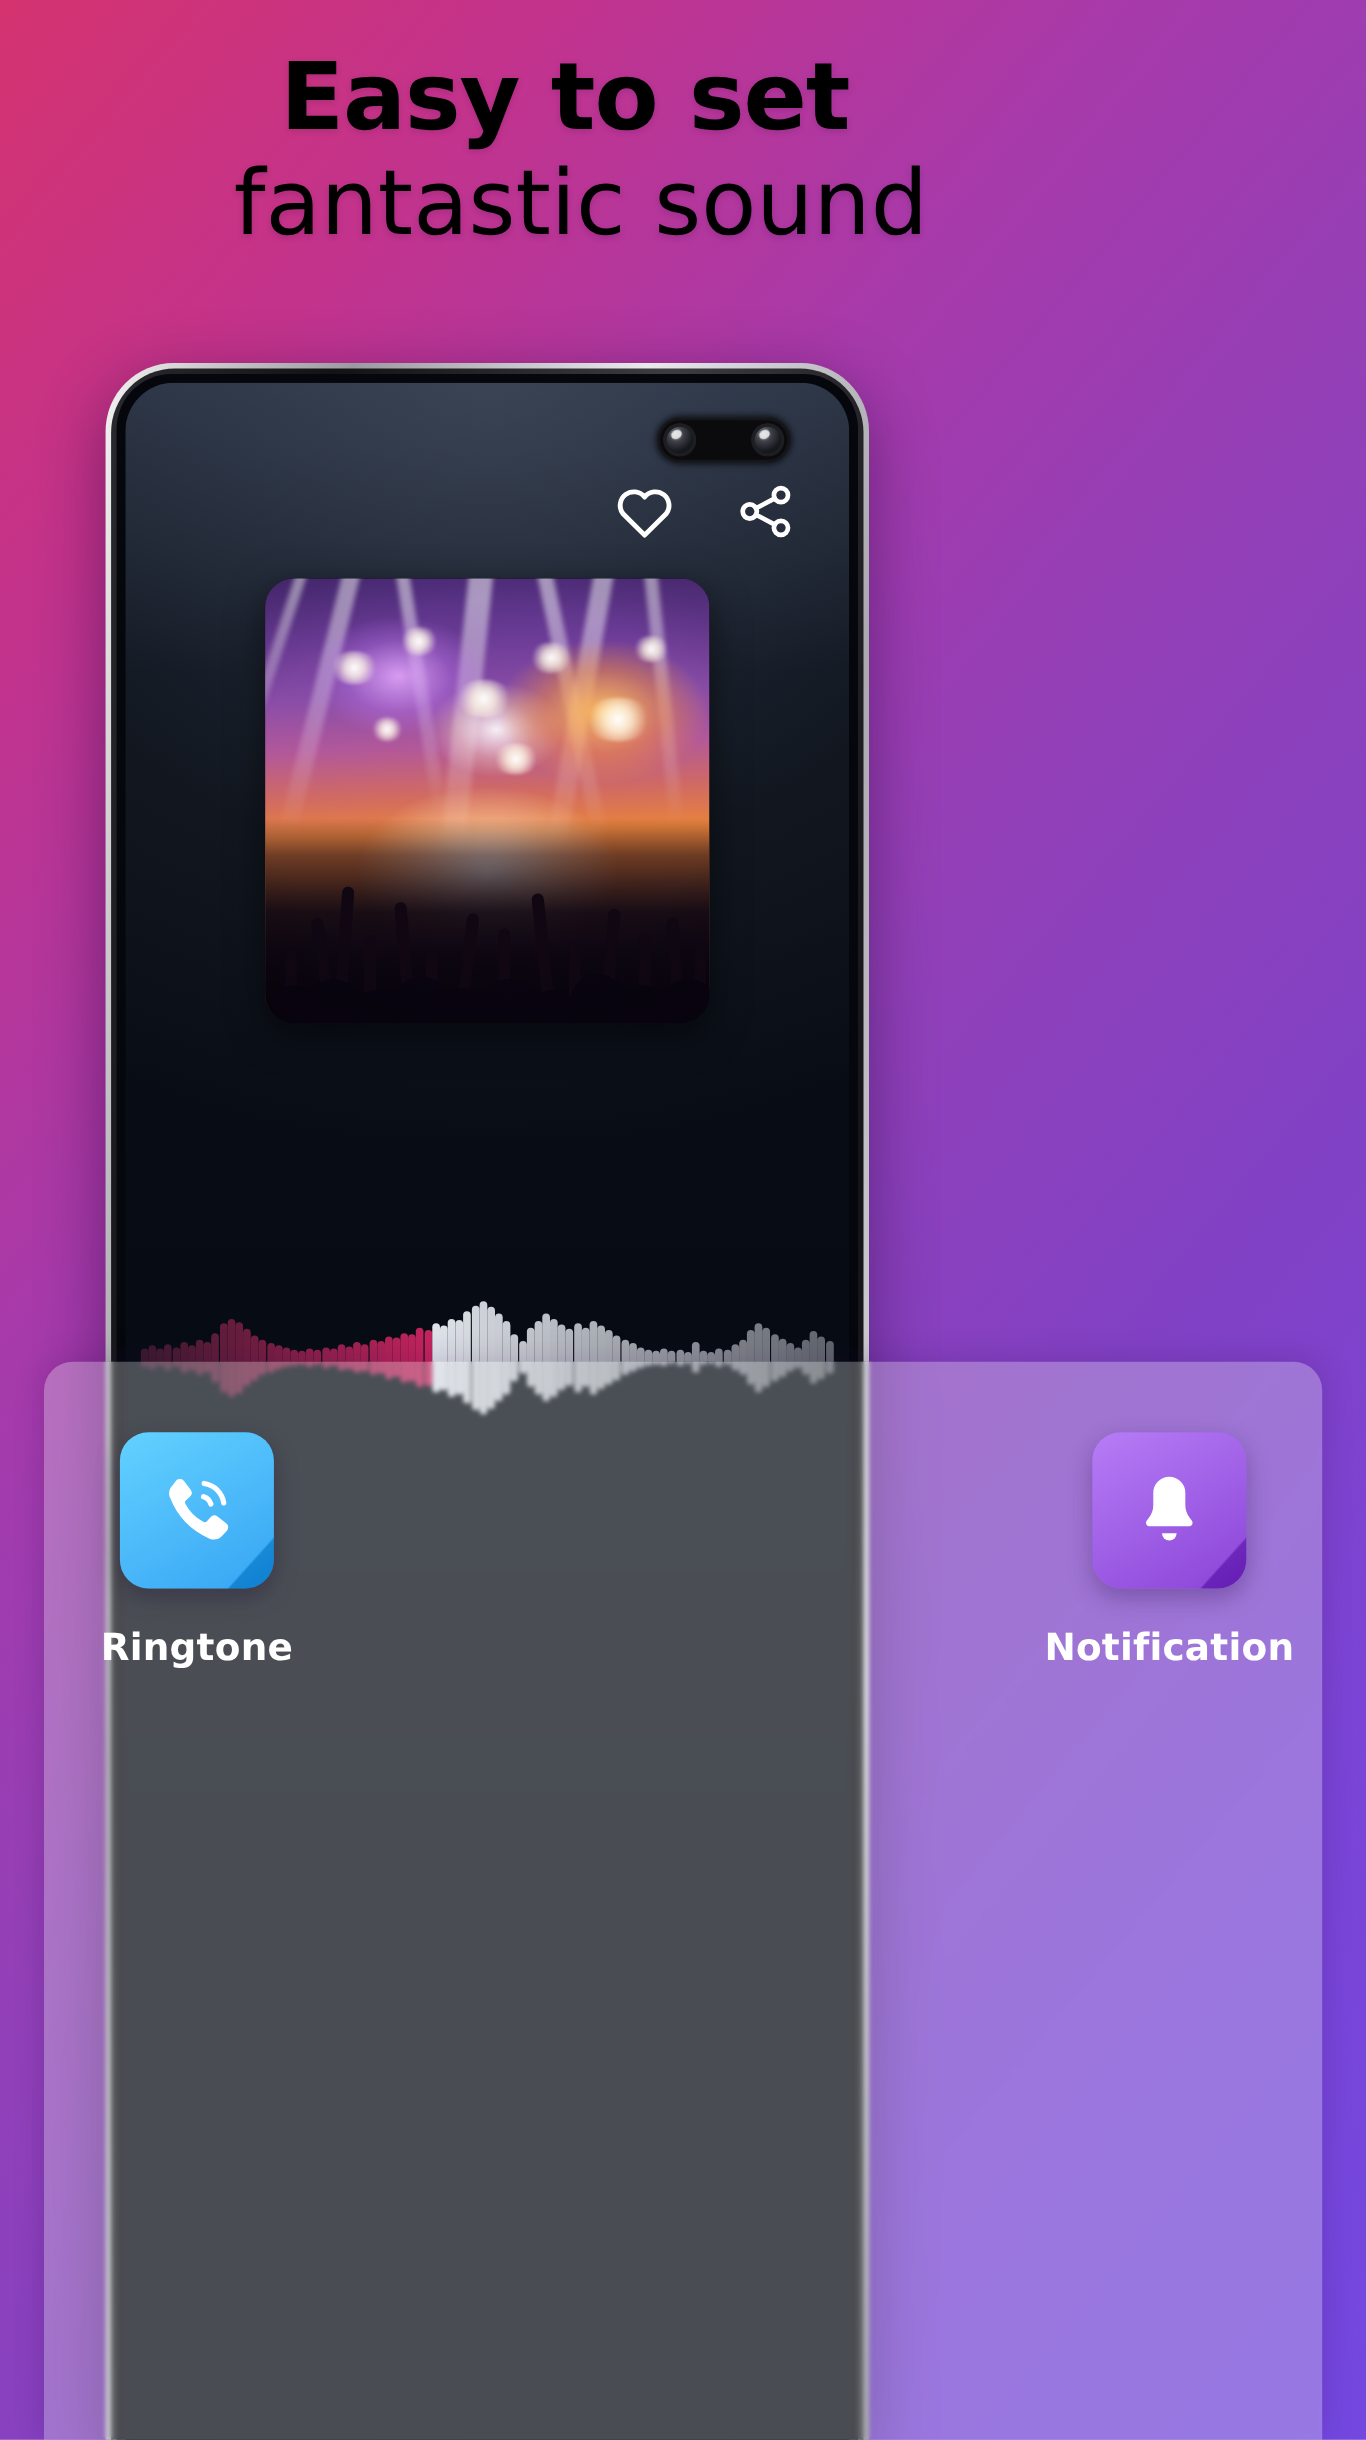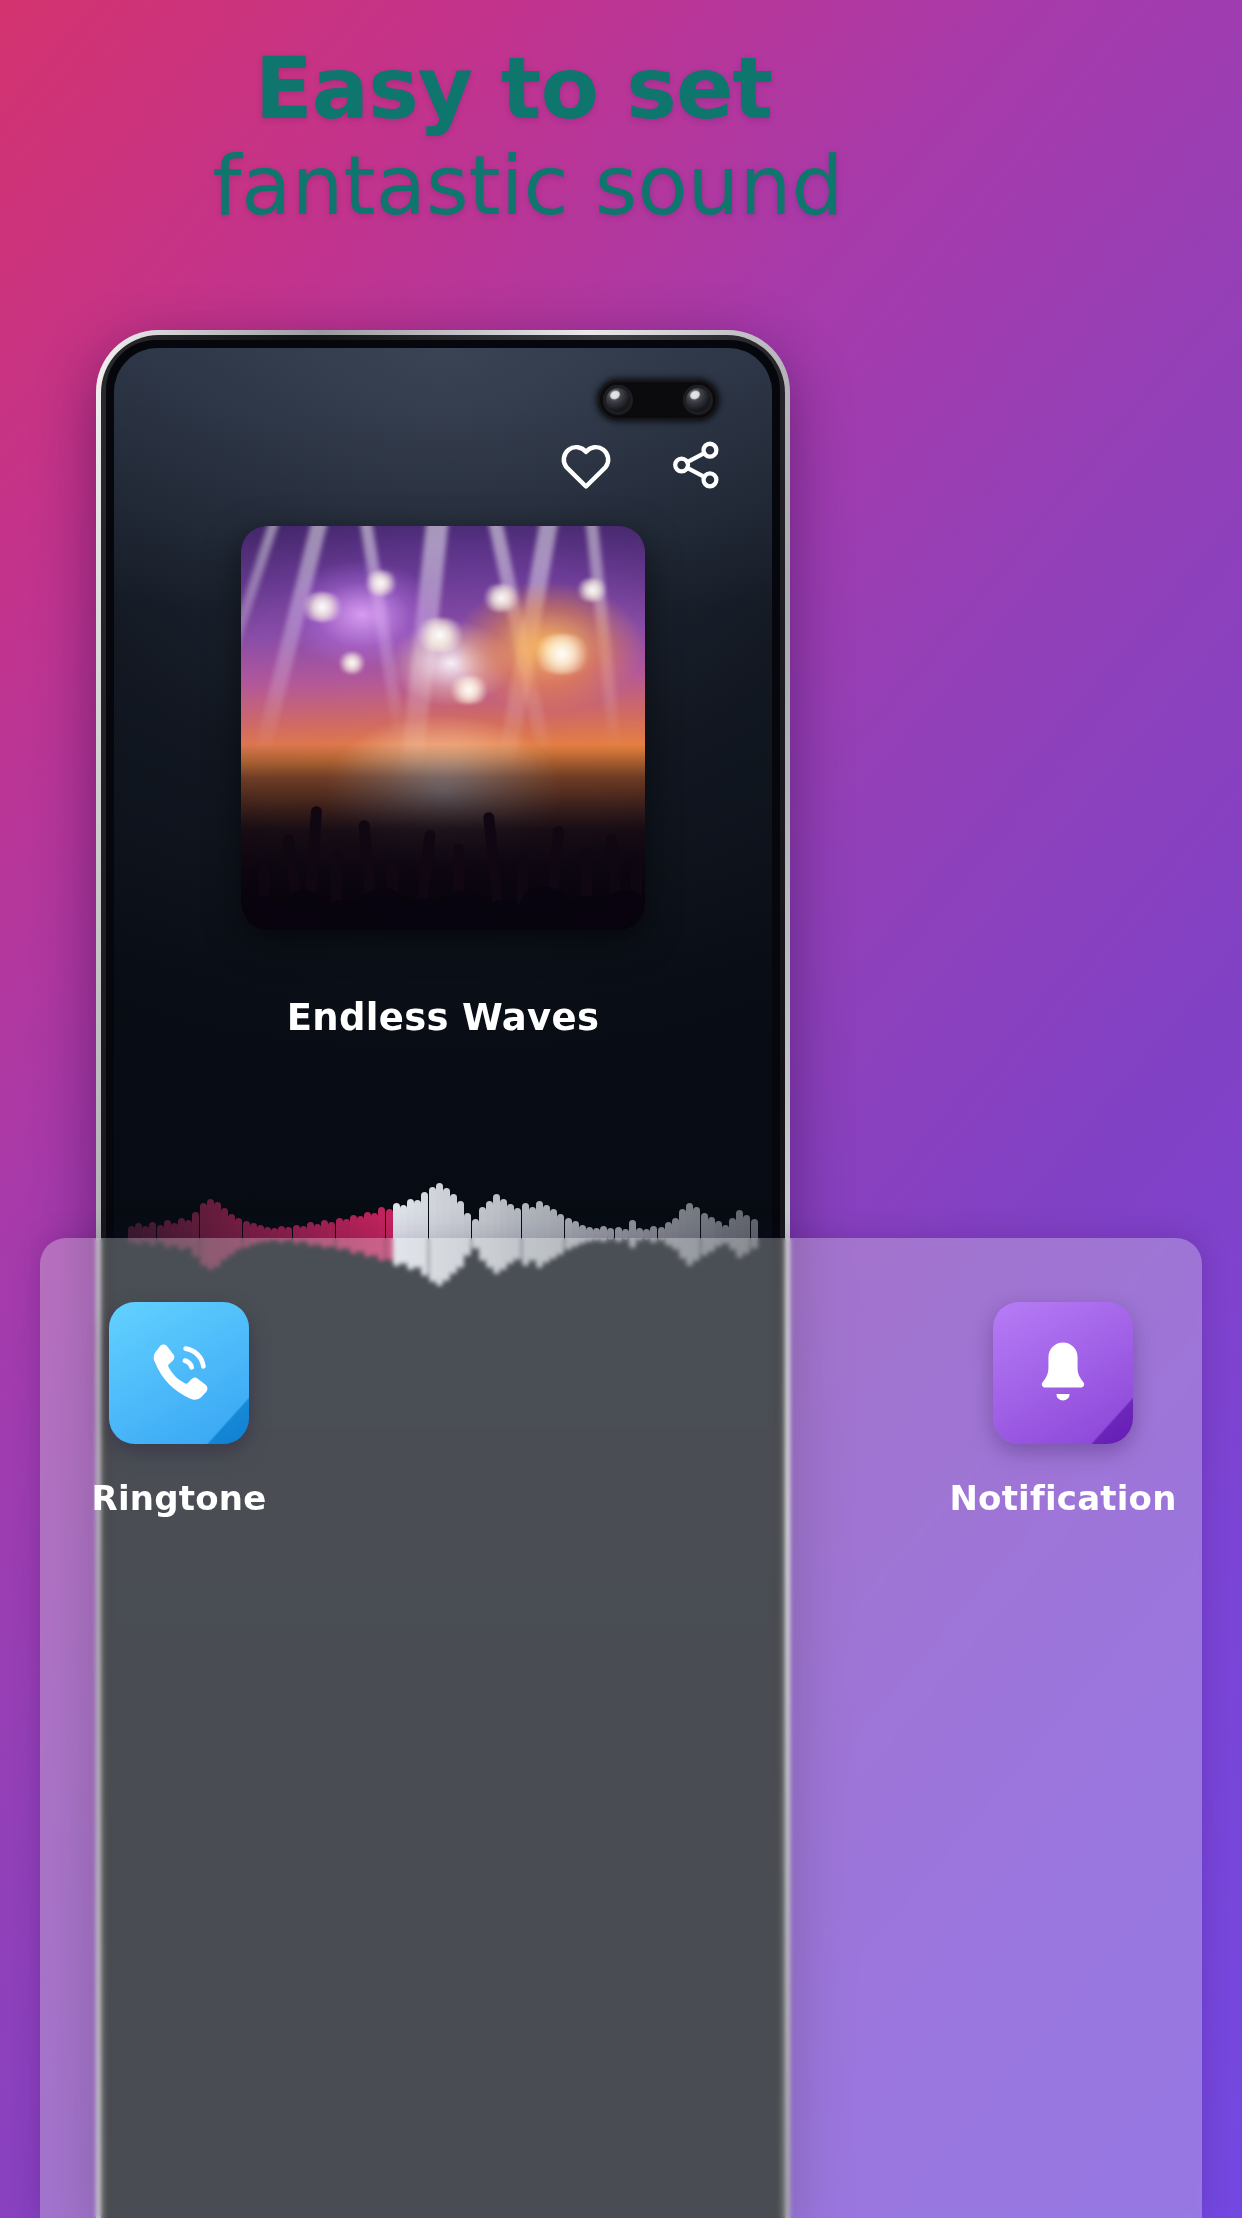--- a/index.html
+++ b/index.html
@@ -13,21 +13,21 @@
         #c3338c 16%,
         #a63aab 34%,
         #9240b8 50%,
         #8241c4 66%,
         #7b44d6 82%,
         #7348e0 100%);
   }
   
   .headline {
     position:absolute; top:44px; left:0; width:1027px;
-    text-align:center; color:#0f766e; pointer-events:none;
+    text-align:center; color:#000000; pointer-events:none;
   }
   .headline .l1 {
     display:block;
     font-size:85px; font-weight:bold; line-height:1.06;
     letter-spacing:-1px;
     font-family:"DejaVu Sans", sans-serif;
     text-shadow:0 2px 6px rgba(60,10,80,.18);
   }
   .headline .l2 {
     display:block;
@@ -290,21 +290,20 @@
           <div class="head" style="left:200px; width:46px; height:40px;"></div>
           <div class="head" style="left:242px; width:40px; height:30px;"></div>
           <div class="head" style="left:278px; width:50px; height:44px;"></div>
           <div class="head" style="left:324px; width:42px; height:34px;"></div>
           <div class="head" style="left:362px; width:46px; height:40px;"></div>
         </div>
         <div class="art-vig"></div>
       </div>
     </div>
 
-    <div class="song-title">Endless Waves</div>
 
     <div class="waveform" id="waveform">
         <div class="wbar" style="height: 17px; background: rgb(60, 26, 46);"></div>
         <div class="wbar" style="height: 22px; background: rgb(64, 26, 47);"></div>
         <div class="wbar" style="height: 16px; background: rgb(68, 27, 49);"></div>
         <div class="wbar" style="height: 24px; background: rgb(71, 27, 50);"></div>
         <div class="wbar" style="height: 18px; background: rgb(75, 27, 51);"></div>
         <div class="wbar" style="height: 28px; background: rgb(79, 27, 53);"></div>
         <div class="wbar" style="height: 23px; background: rgb(83, 28, 54);"></div>
         <div class="wbar" style="height: 32px; background: rgb(86, 28, 55);"></div>

